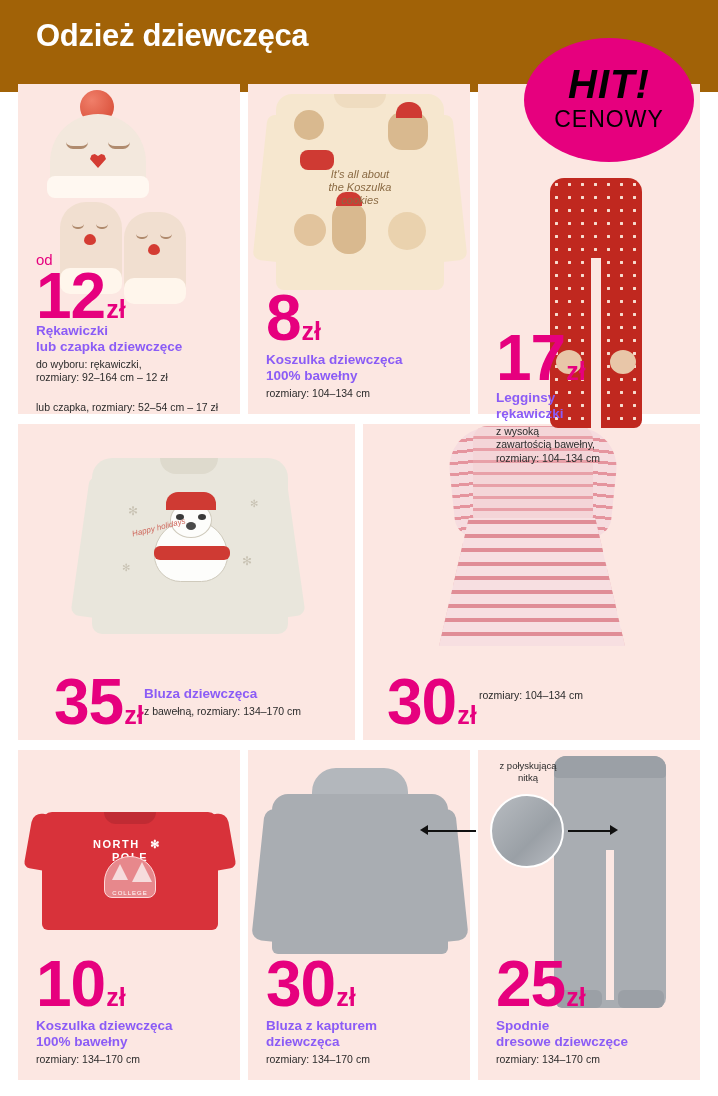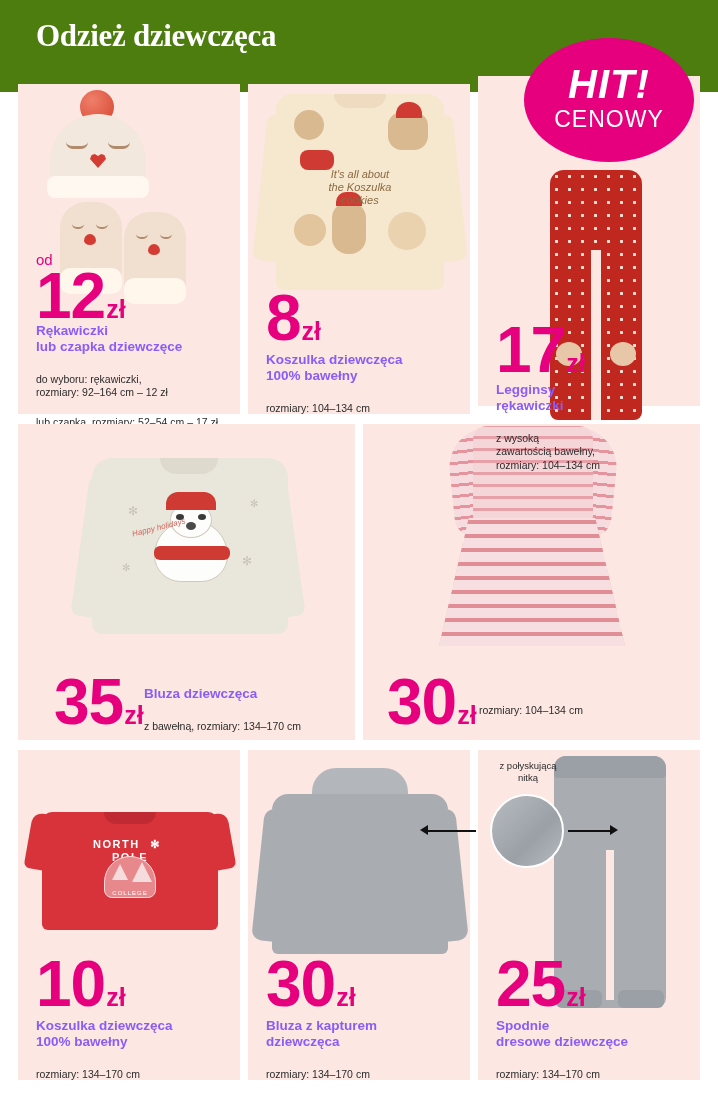--- a/index.html
+++ b/index.html
@@ -10,44 +10,43 @@
     background: #ffffff;
     font-family: "Liberation Sans", sans-serif;
     overflow: hidden;
     position: relative;
   }
 
   
   .header {
     width: 718px;
     height: 92px;
-    background: #4d7c0f;
+    background: #a16207;
     position: relative;
-    font-family: Liberation Serif, serif;
   }
   .header-title {
     position: absolute;
     left: 36px;
     top: 18px;
     color: #ffffff;
     font-size: 31px;
     font-weight: bold;
     letter-spacing: -0.3px;
   }
 
   
   .hit-badge {
     position: absolute;
     left: 524px;
     top: 38px;
     width: 170px;
     height: 124px;
     border-radius: 85px / 62px;
     background: #e6007e;
-    color: #ffffff;
+    color: #000000;
     text-align: center;
     z-index: 40;
     box-shadow: 0 0 0 0 rgba(0,0,0,0);
   }
   .hit-badge .l1 {
     font-size: 40px;
     font-weight: bold;
     font-style: italic;
     letter-spacing: 1px;
     margin-top: 26px;
@@ -89,30 +88,30 @@
   .p-name {
     font-size: 13.5px;
     font-weight: bold;
     color: #8b5cf6;
     line-height: 1.18;
   }
   .p-desc {
     font-size: 10.5px;
     color: #2b2b2b;
     line-height: 1.3;
-    margin-top: 18px;
+    margin-top: 3px;
   }
 
   
   .art { position: absolute; }
 
   
   #panel-1 { left: 18px;  top: 84px;  width: 222px; height: 330px; }
   #panel-2 { left: 248px; top: 84px;  width: 222px; height: 330px; }
-  #panel-3 { left: 478px; top: 76px;  width: 222px; height: 330px; padding-left: 8px; }
+  #panel-3 { left: 478px; top: 84px;  width: 222px; height: 330px; padding-left: 8px; }
 
   
   #panel-4 { left: 18px;  top: 424px; width: 337px; height: 316px; }
   #panel-5 { left: 363px; top: 424px; width: 337px); height: 316px; }
 
   
   #panel-6 { left: 18px;  top: 750px; width: 222px; height: 330px; }
   #panel-7 { left: 248px; top: 750px; width: 222px; height: 330px; }
   #panel-8 { left: 478px; top: 750px; width: 222px; height: 330px; }
 

